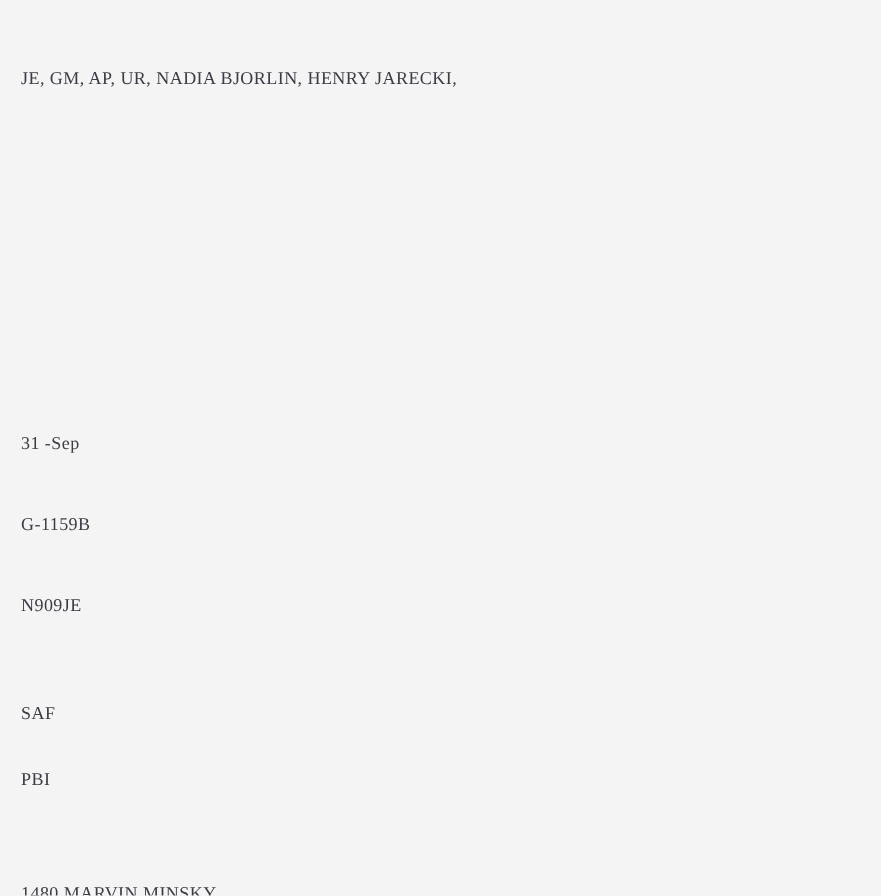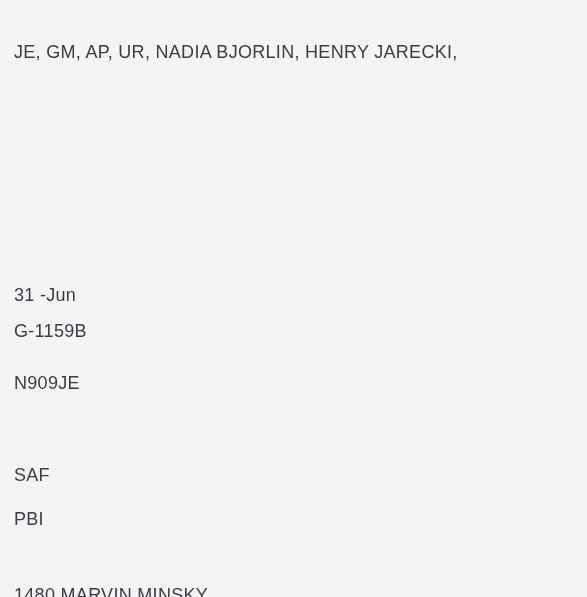--- a/index.html
+++ b/index.html
@@ -28,33 +28,33 @@
   .record-lines {
     position: absolute;
     top: 0;
     left: 0;
     width: 587px;
   }
 
   .record-line {
     position: absolute;
     left: 14px;
-    font-family: Liberation Sans, sans-serif;
-    font-size: 18px;
+    font-family: Liberation Serif, serif;
+    font-size: 12px;
     line-height: 22px;
     color: #3c3c44;
     white-space: pre;
     letter-spacing: 0.3px;
     -webkit-font-smoothing: antialiased;
   }
 
   .line-passengers { top: 41px; }
   .line-date       { top: 284px; }
-  .line-aircraft   { top: 320px; }
-  .line-tail       { top: 372px; }
+  .line-aircraft   { top: 338px; }
+  .line-tail       { top: 392px; }
   .line-origin     { top: 464px; }
   .line-dest       { top: 508px; }
   .line-docid      { top: 584px; }
 
   .spacer-block {
     position: absolute;
     left: 0;
     top: 75px;
     width: 587px;
     height: 200px;
@@ -65,21 +65,21 @@
 <body>
 
 <div class="record-sheet">
 
   <div class="record-lines">
 
     <div class="record-line line-passengers">JE, GM, AP, UR, NADIA BJORLIN, HENRY JARECKI,</div>
 
     <div class="spacer-block"></div>
 
-    <div class="record-line line-date">31 -Jun</div>
+    <div class="record-line line-date">31 -Sep</div>
 
     <div class="record-line line-aircraft">G-1159B</div>
 
     <div class="record-line line-tail">N909JE</div>
 
     <div class="record-line line-origin">SAF</div>
 
     <div class="record-line line-dest">PBI</div>
 
     <div class="record-line line-docid">1480 MARVIN MINSKY</div>

